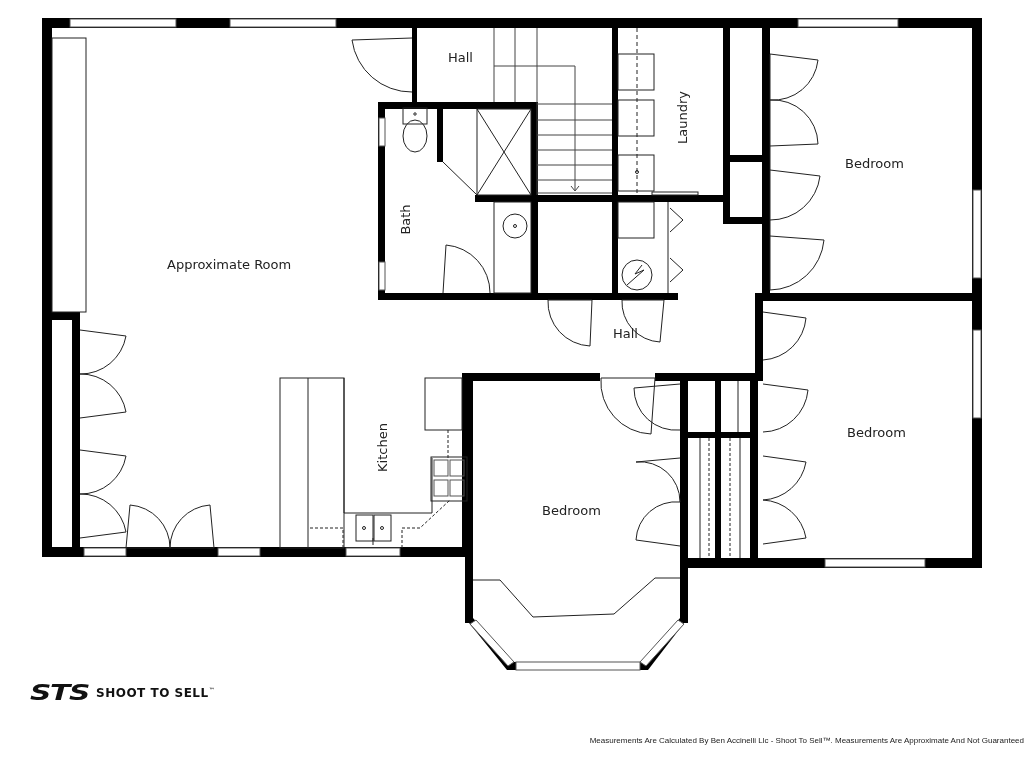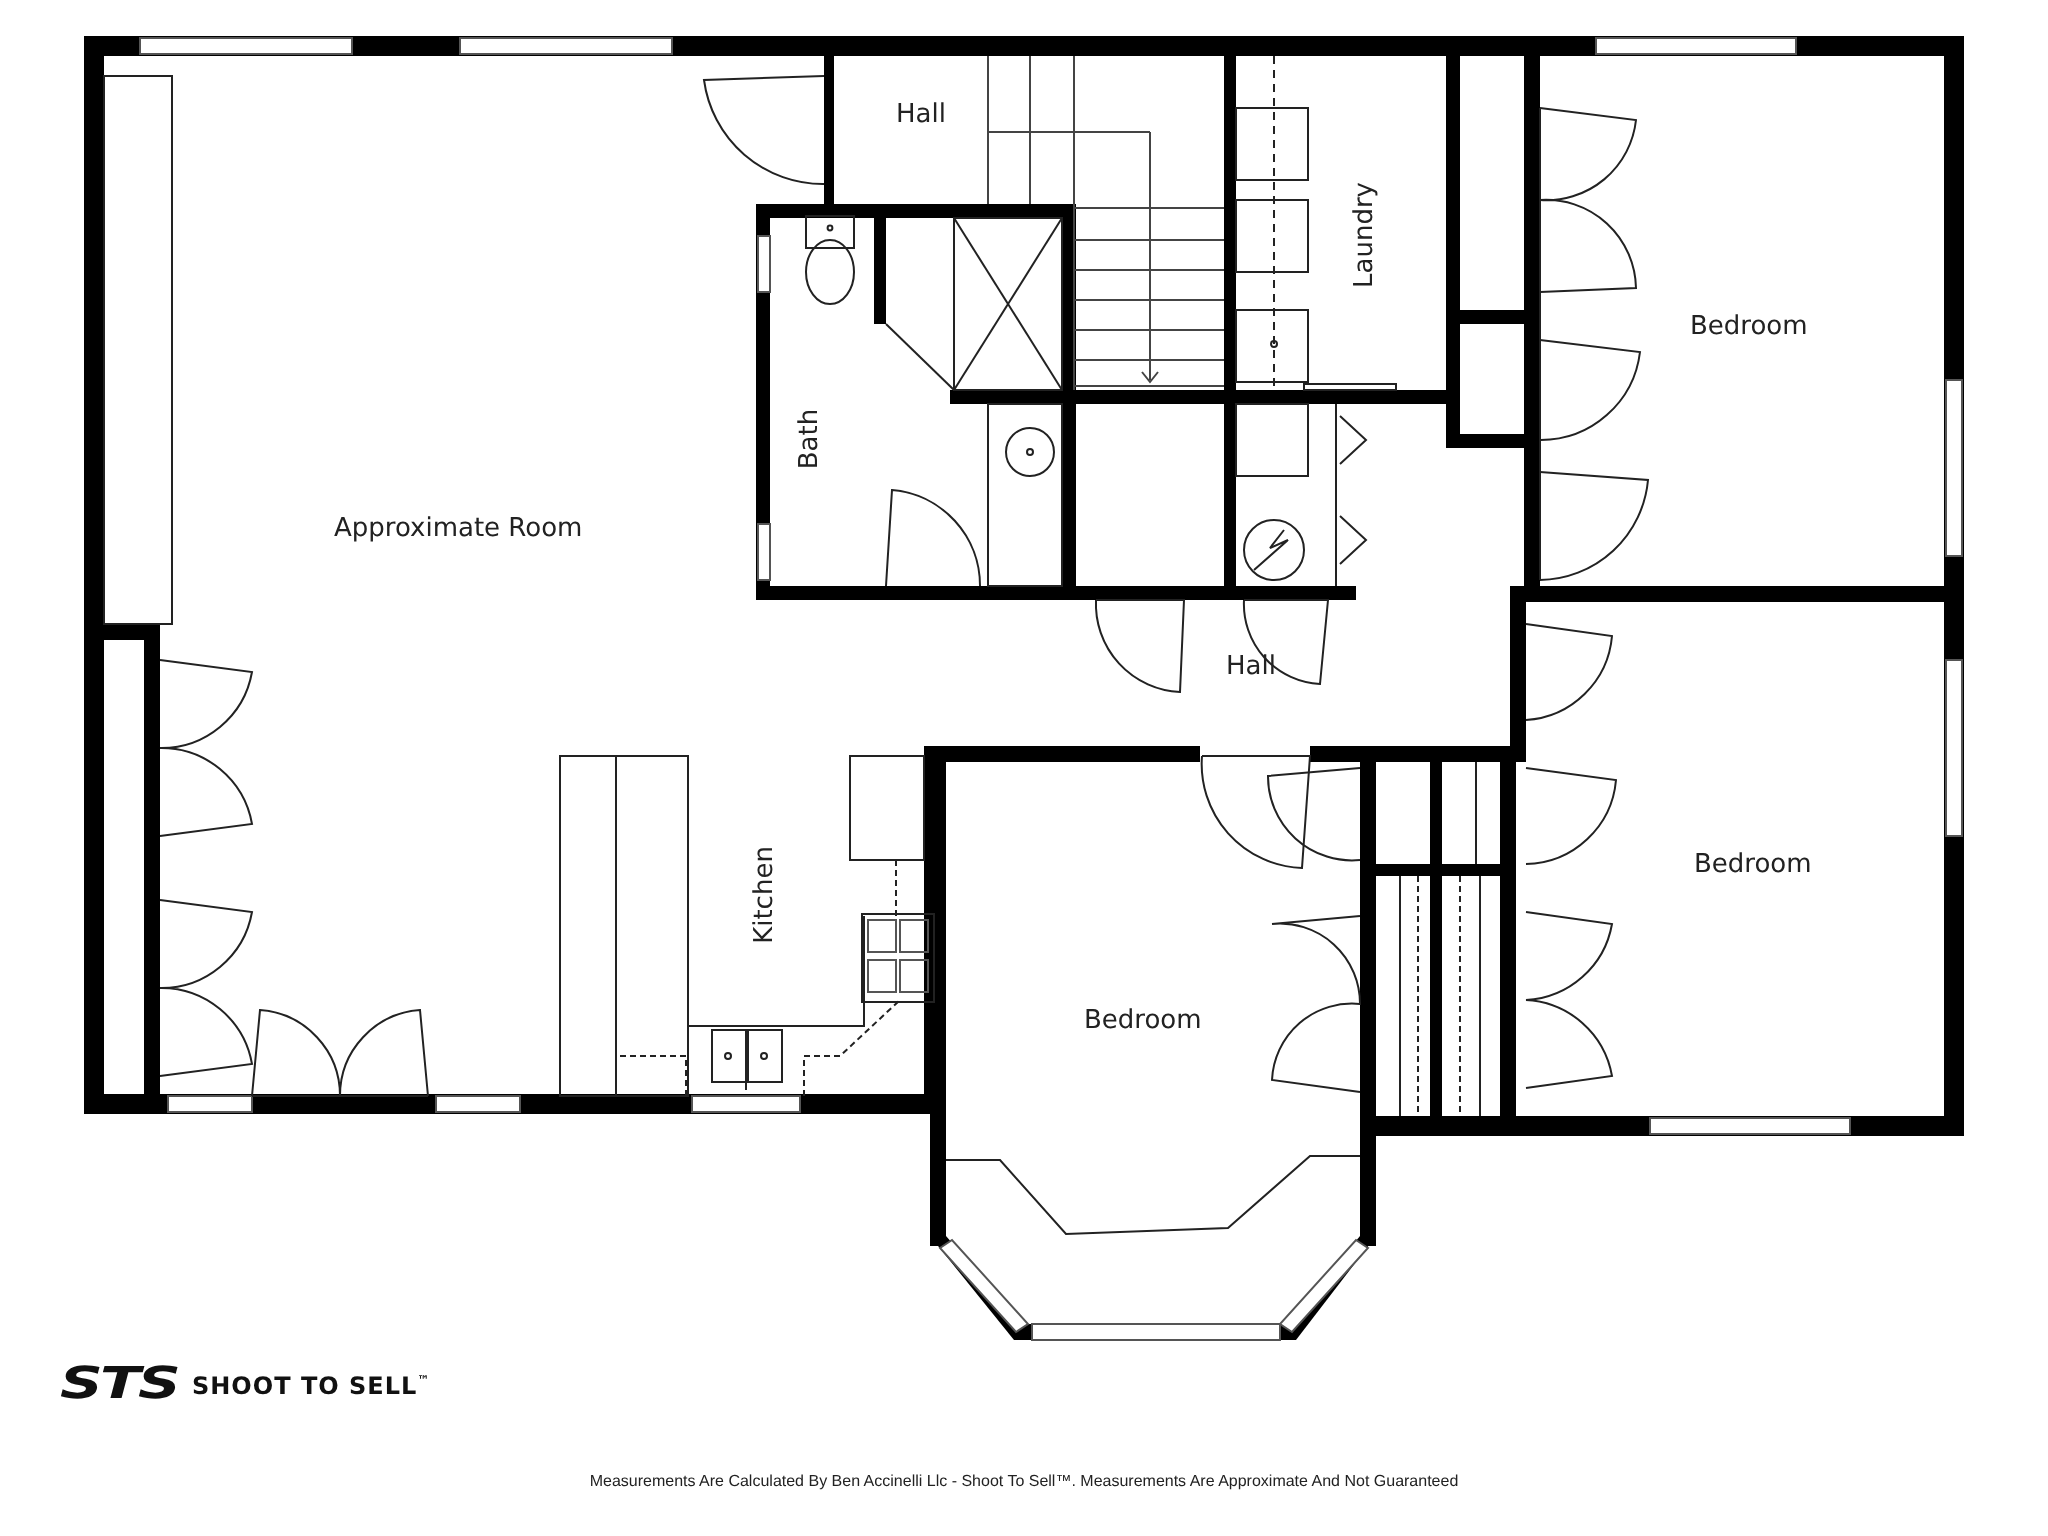--- a/index.html
+++ b/index.html
@@ -4,21 +4,21 @@
 <style>
   html, body { margin: 0; padding: 0; background: #ffffff; }
   body { width: 1024px; height: 768px; position: relative; overflow: hidden; font-family: "DejaVu Sans", sans-serif; }
   #plan { position: absolute; left: 0; top: 0; }
   .room-label { position: absolute; font-family: "DejaVu Sans", sans-serif; font-size: 13px; color: #222; white-space: nowrap; }
   .rot { transform: rotate(-90deg); transform-origin: center center; }
   .footer-logo { position: absolute; left: 30px; top: 680px; display: flex; align-items: center; gap: 4px; }
   .sts-mark { font-family: "DejaVu Sans", sans-serif; font-weight: 900; font-size: 22px; letter-spacing: -1px; font-style: italic; color: #111; transform: scaleX(1.35); transform-origin: left center; width: 62px; }
   .brand-name { font-family: "DejaVu Sans", sans-serif; font-weight: bold; font-size: 12px; letter-spacing: 0.5px; color: #111; }
   .brand-name sup { font-size: 6px; }
-  .disclaimer { position: absolute; left: 0; width: 1024px; top: 736px; text-align: center; font-family: "Liberation Sans", sans-serif; font-size: 8px; color: #222; }
+  .disclaimer { position: absolute; left: 0; width: 1024px; top: 736px; text-align: right; font-family: "Liberation Sans", sans-serif; font-size: 8px; color: #222; }
   .disclaimer span { display: inline-block; margin-left: 0px; }
 </style>
 </head>
 <body>
 
 <svg id="plan" width="1024" height="768" viewBox="0 0 1024 768" xmlns="http://www.w3.org/2000/svg">
   <g fill="#000">
 
     <rect x="42" y="18" width="940" height="10"></rect>
 

